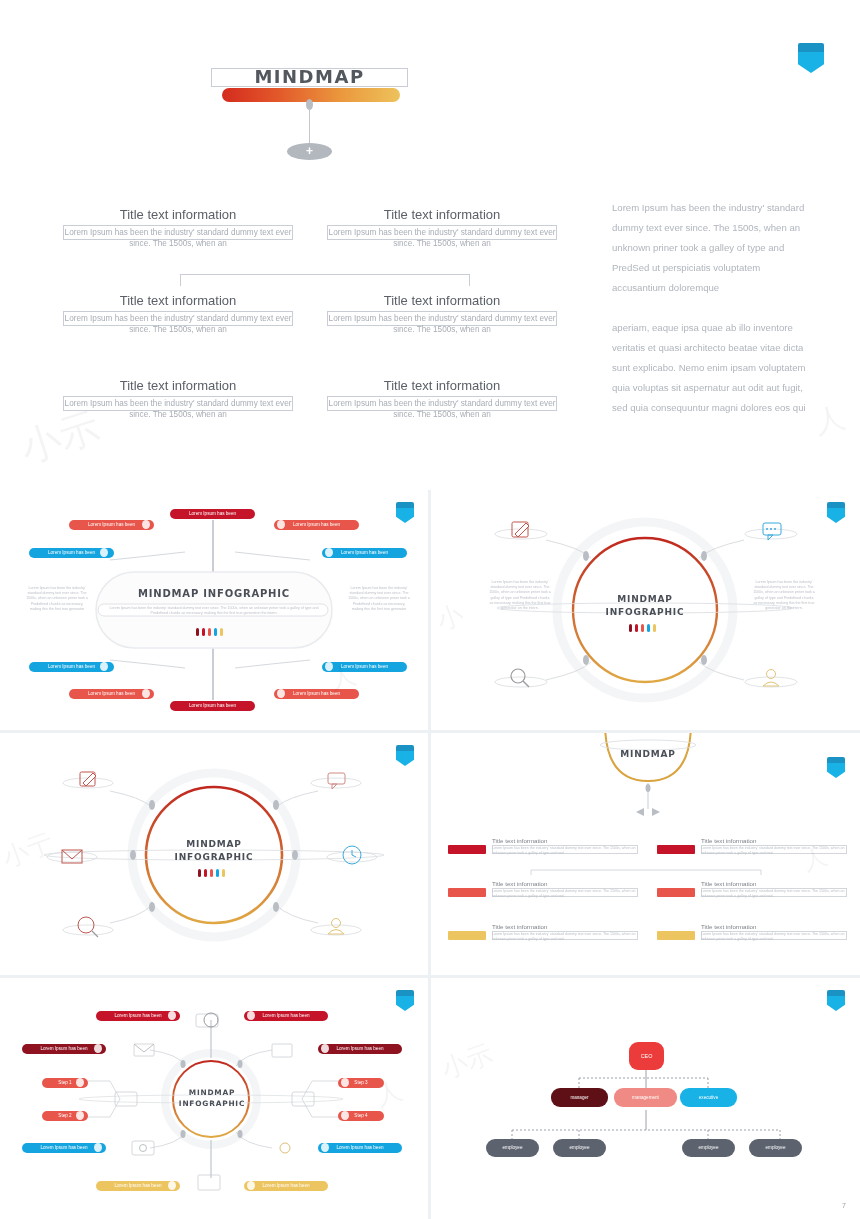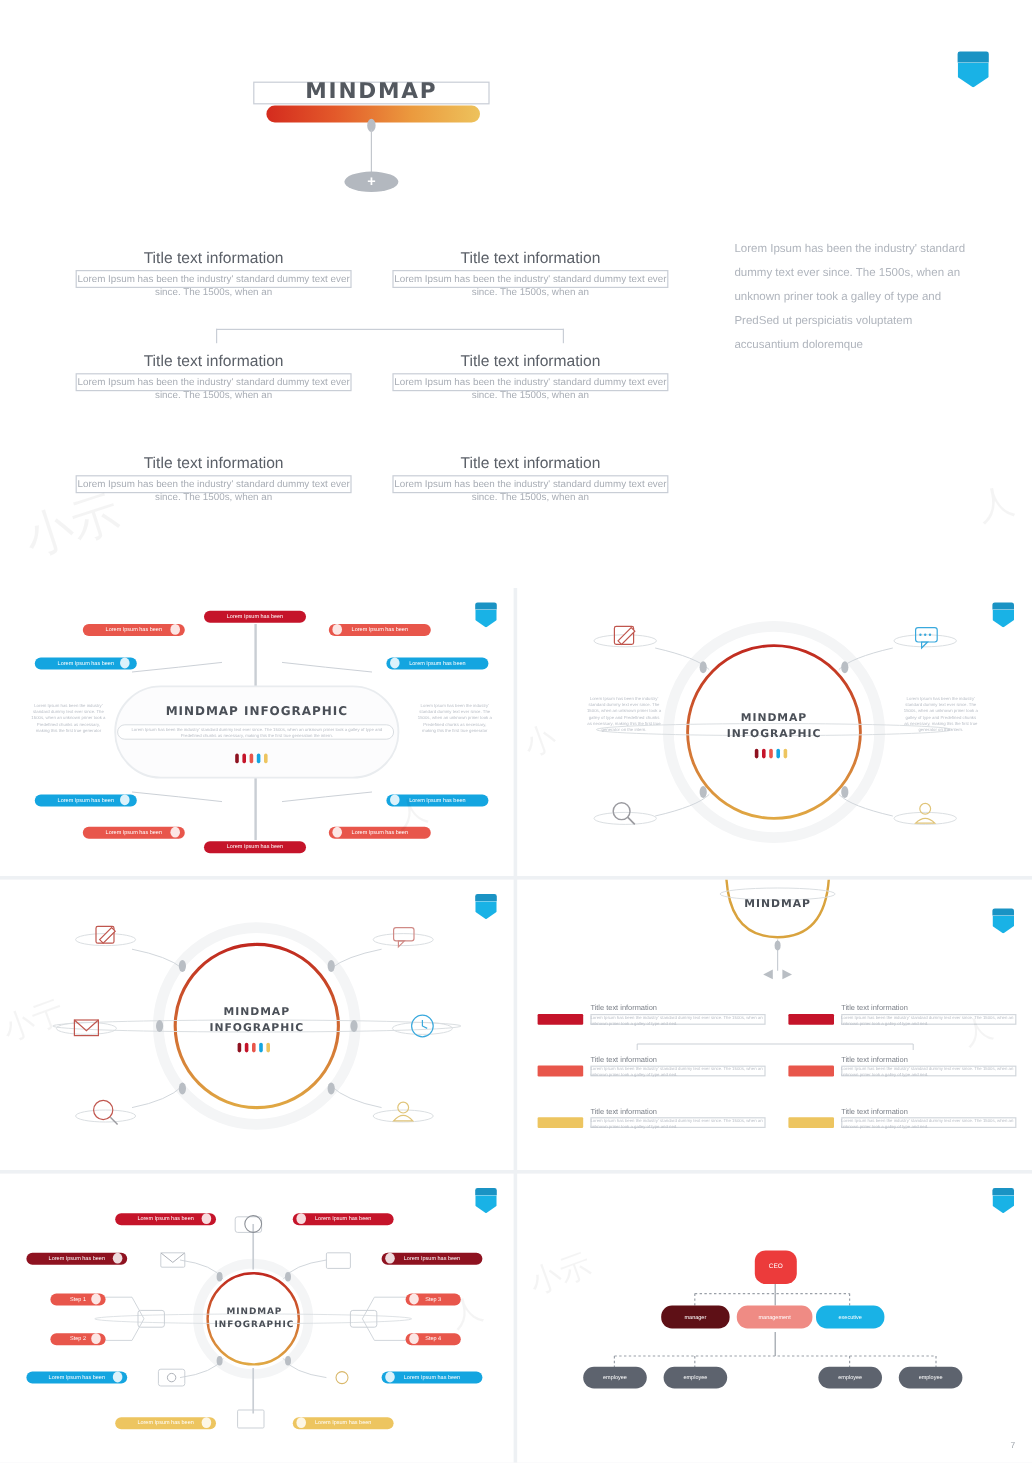--- a/index.html
+++ b/index.html
@@ -146,20 +146,21 @@
     <div class="p">Lorem Ipsum has been the industry' standard dummy text ever since. The 1500s, when an</div>
   </div>
   <div class="blk" style="left:327px; top:377px;">
     <div class="h">Title text information</div>
     <div class="box"></div>
     <div class="p">Lorem Ipsum has been the industry' standard dummy text ever since. The 1500s, when an</div>
   </div>
 
   <div class="col-r">
     <p>Lorem Ipsum has been the industry' standard dummy text ever since. The 1500s, when an unknown priner took a galley of type and PredSed ut perspiciatis voluptatem accusantium doloremque</p>
+    <p>aperiam, eaque ipsa quae ab illo inventore veritatis et quasi architecto beatae vitae dicta sunt explicabo. Nemo enim ipsam voluptatem quia voluptas sit aspernatur aut odit aut fugit, sed quia consequuntur magni dolores eos qui</p>
   </div>
 
   <div class="wm" style="left:20px; top:410px; transform:rotate(-18deg);">小示</div>
   <div class="wm" style="left:815px; top:400px; transform:rotate(-14deg); font-size:30px;">人</div>
 </div>
 
 <div class="grid">
 
   <div class="thumb t1">
     <div class="shield" style="left:396px; top:12px; width:18px; height:21px;">

